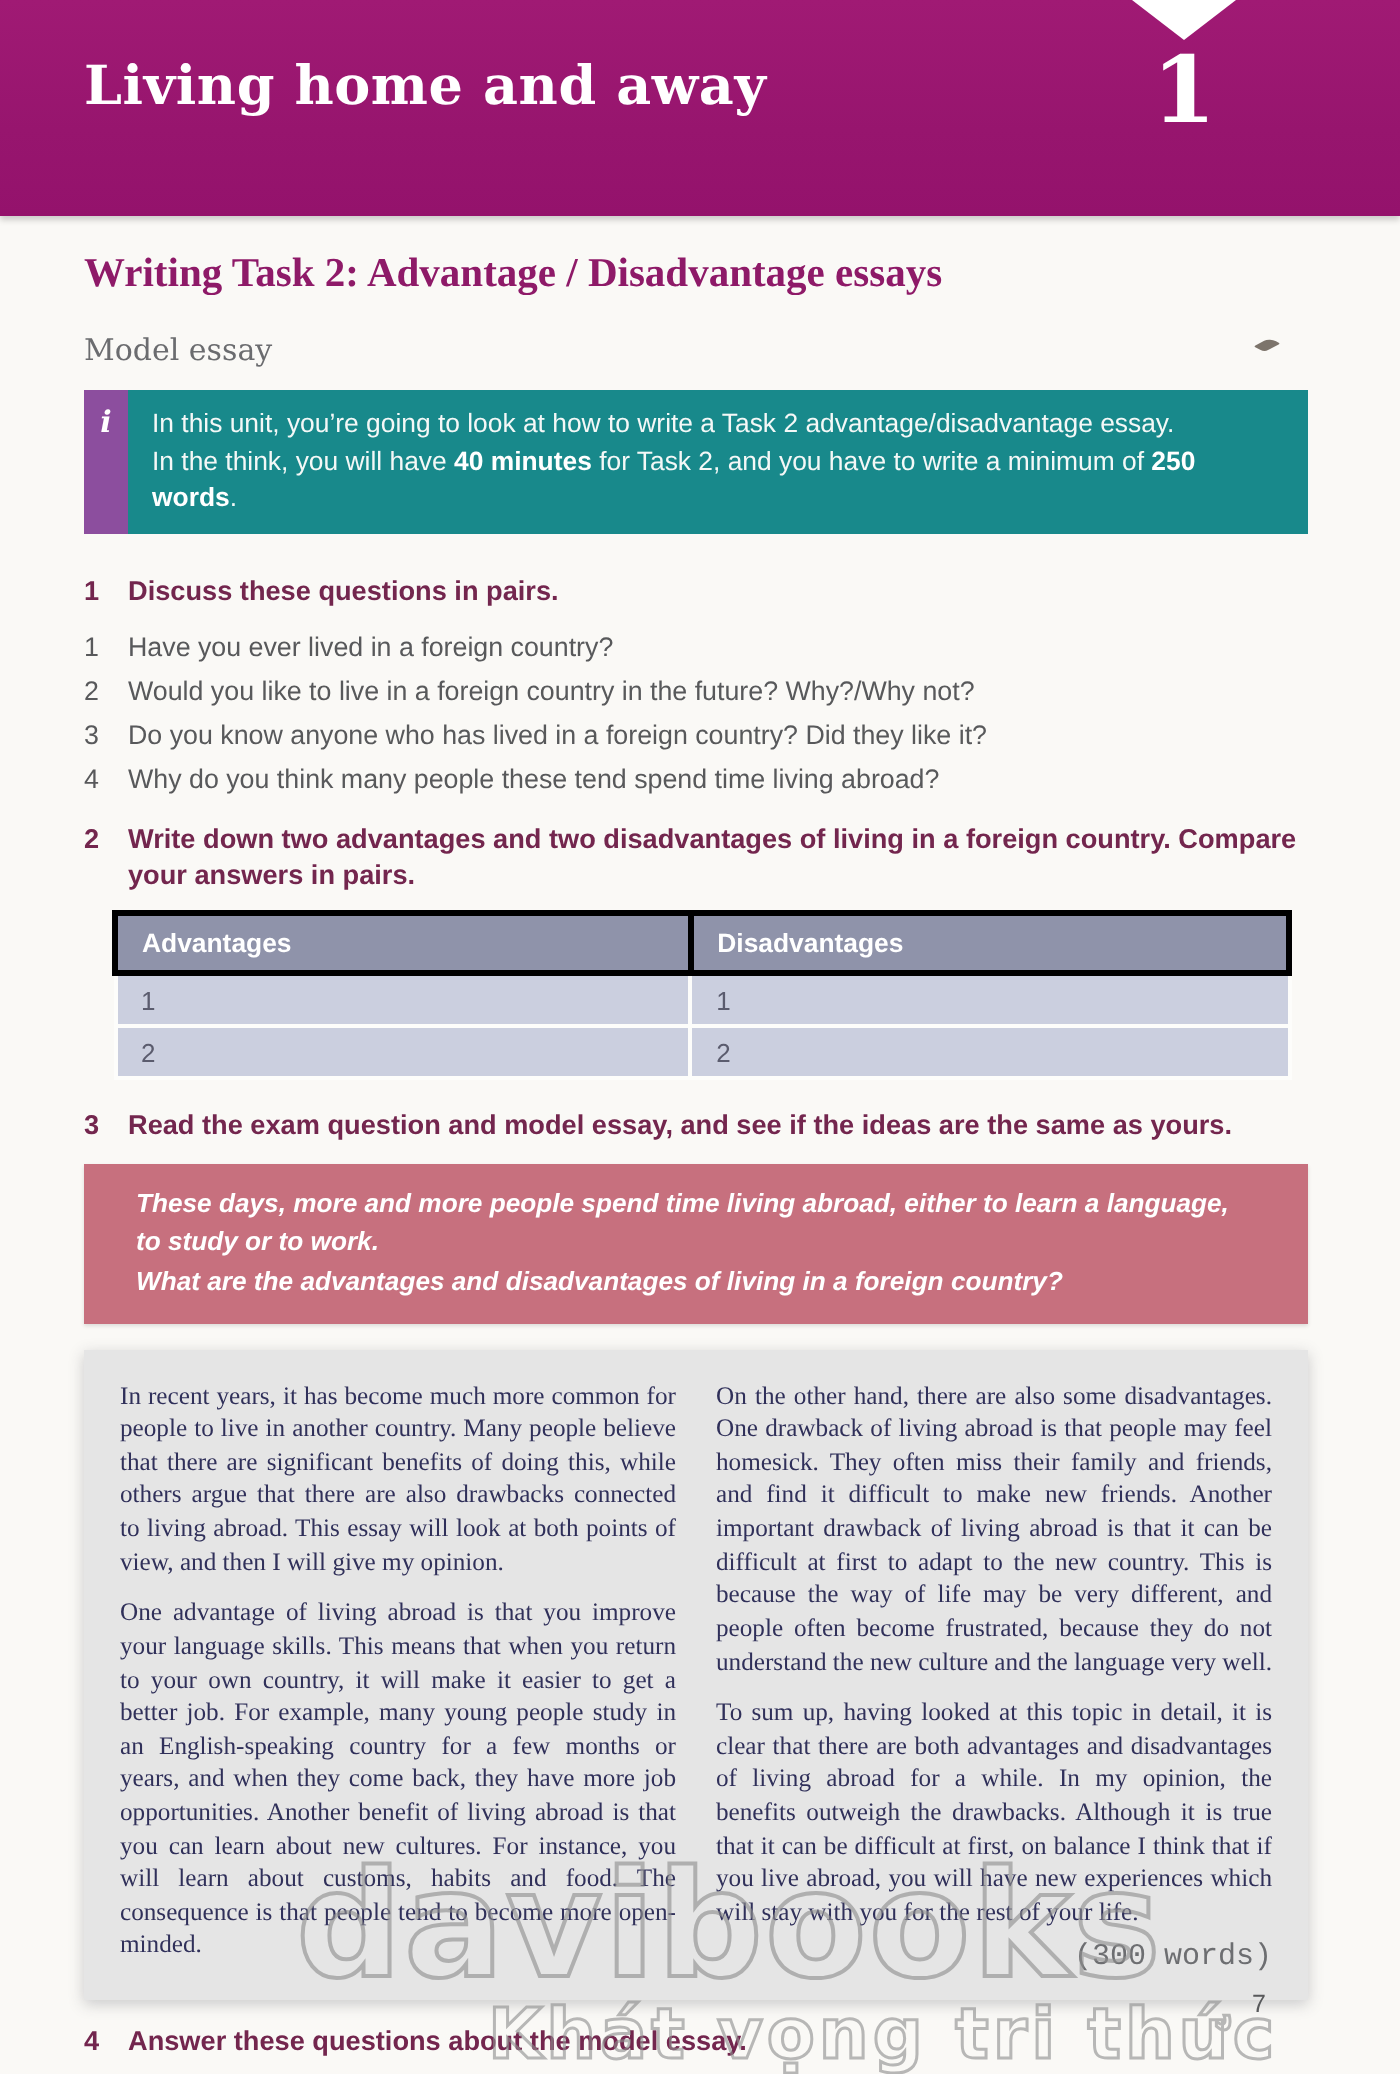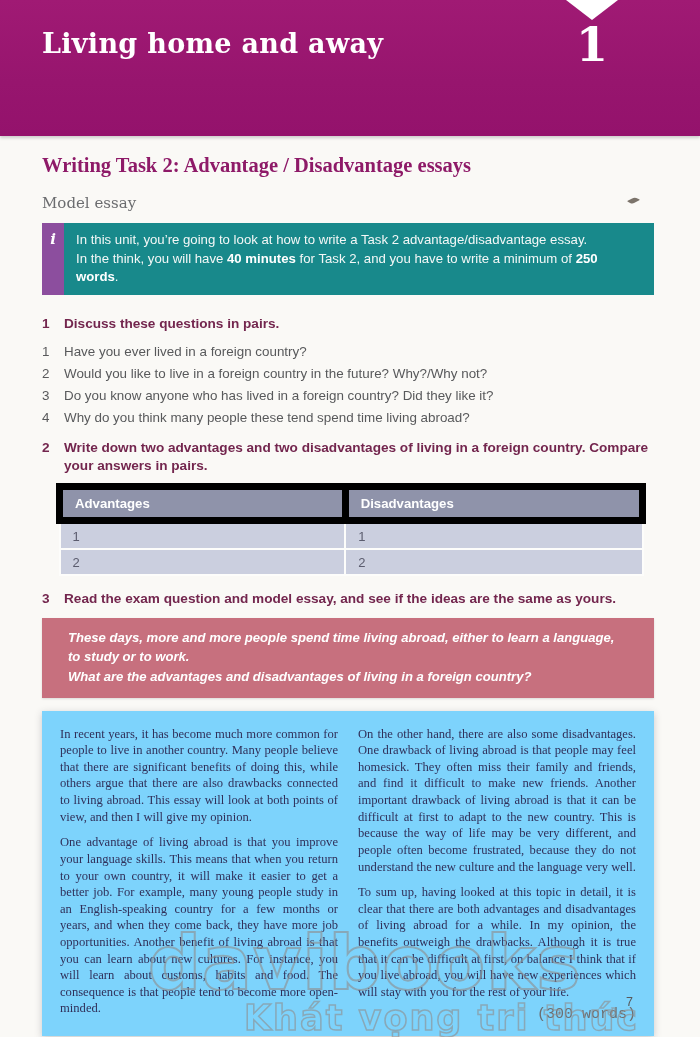--- a/index.html
+++ b/index.html
@@ -5,21 +5,21 @@
   html,body{margin:0;padding:0;}
   body{
     width:700px;height:1037px;
     background:#faf9f6;
     font-family:"Liberation Sans",sans-serif;
     position:relative;
     overflow:hidden;
   }
   
   .unit-header{
-    position:relative;height:136px;
+    position:relative;height:108px;
     background:linear-gradient(180deg,#a01a74 0%,#97156e 60%,#94126c 100%);
     box-shadow:0 2px 3px rgba(0,0,0,.18);
   }
   .unit-title{
     position:absolute;left:42px;top:28px;
     font-family:"DejaVu Serif",serif;font-weight:bold;
     font-size:27px;color:#ffffff;letter-spacing:.3px;
   }
   .unit-number{
     position:absolute;left:566px;top:18px;width:52px;text-align:center;
@@ -65,41 +65,41 @@
   .mt20{margin-top:20px;} .mt14{margin-top:14px;} .mt12{margin-top:12px;}
   
   .qlist{margin-top:8px;}
   .qrow{display:flex;color:#58595b;font-size:13.4px;line-height:1.42;margin-bottom:3px;}
   .qrow .num{flex:0 0 22px;}
   .qrow .txt{flex:1;}
   
   .adv-table{margin:8px 0 0 14px;width:590px;border-collapse:collapse;position:relative;}
   .adv-table th{
     background:#8f93aa;color:#ffffff;text-align:left;font-size:13.2px;
-    padding:6px 12px;font-weight:bold;border:7px solid #000000;
+    padding:6px 12px;font-weight:bold;border:3px solid #000000;
   }
   .adv-table td{
     background:#cbcfdf;color:#5b5c6e;font-size:13px;
     padding:4.5px 12px;border:2px solid #fdfdfb;
   }
   .adv-table th:first-child,.adv-table td:first-child{width:49%;}
   .ink-speck{
     position:absolute;right:62px;top:44px;width:9px;height:5px;
     background:#5d5348;transform:rotate(-28deg) skewX(35deg);border-radius:1px 3px 1px 2px;opacity:.8;
   }
   
   .exam-box{
     margin-top:9px;background:#c7707e;color:#ffffff;
     padding:10px 26px 11px;font-size:13.1px;line-height:1.5;
     font-weight:bold;font-style:italic;
     box-shadow:0 1px 2px rgba(0,0,0,.12);
   }
   
   .essay-card{
-    margin-top:13px;background:#7dd3fc;
+    margin-top:13px;background:#e5e5e5;
     box-shadow:0 2px 7px rgba(60,60,70,.25);
     padding:15px 18px 10px;display:flex;gap:20px;
   }
   .essay-col{flex:1;min-width:0;
     font-family:"Liberation Serif",serif;font-size:12.6px;line-height:1.32;
     color:#30305a;text-align:justify;
   }
   .essay-col p{margin:0 0 9px 0;}
   .word-count{
     text-align:right;font-family:Liberation Mono, monospace;

